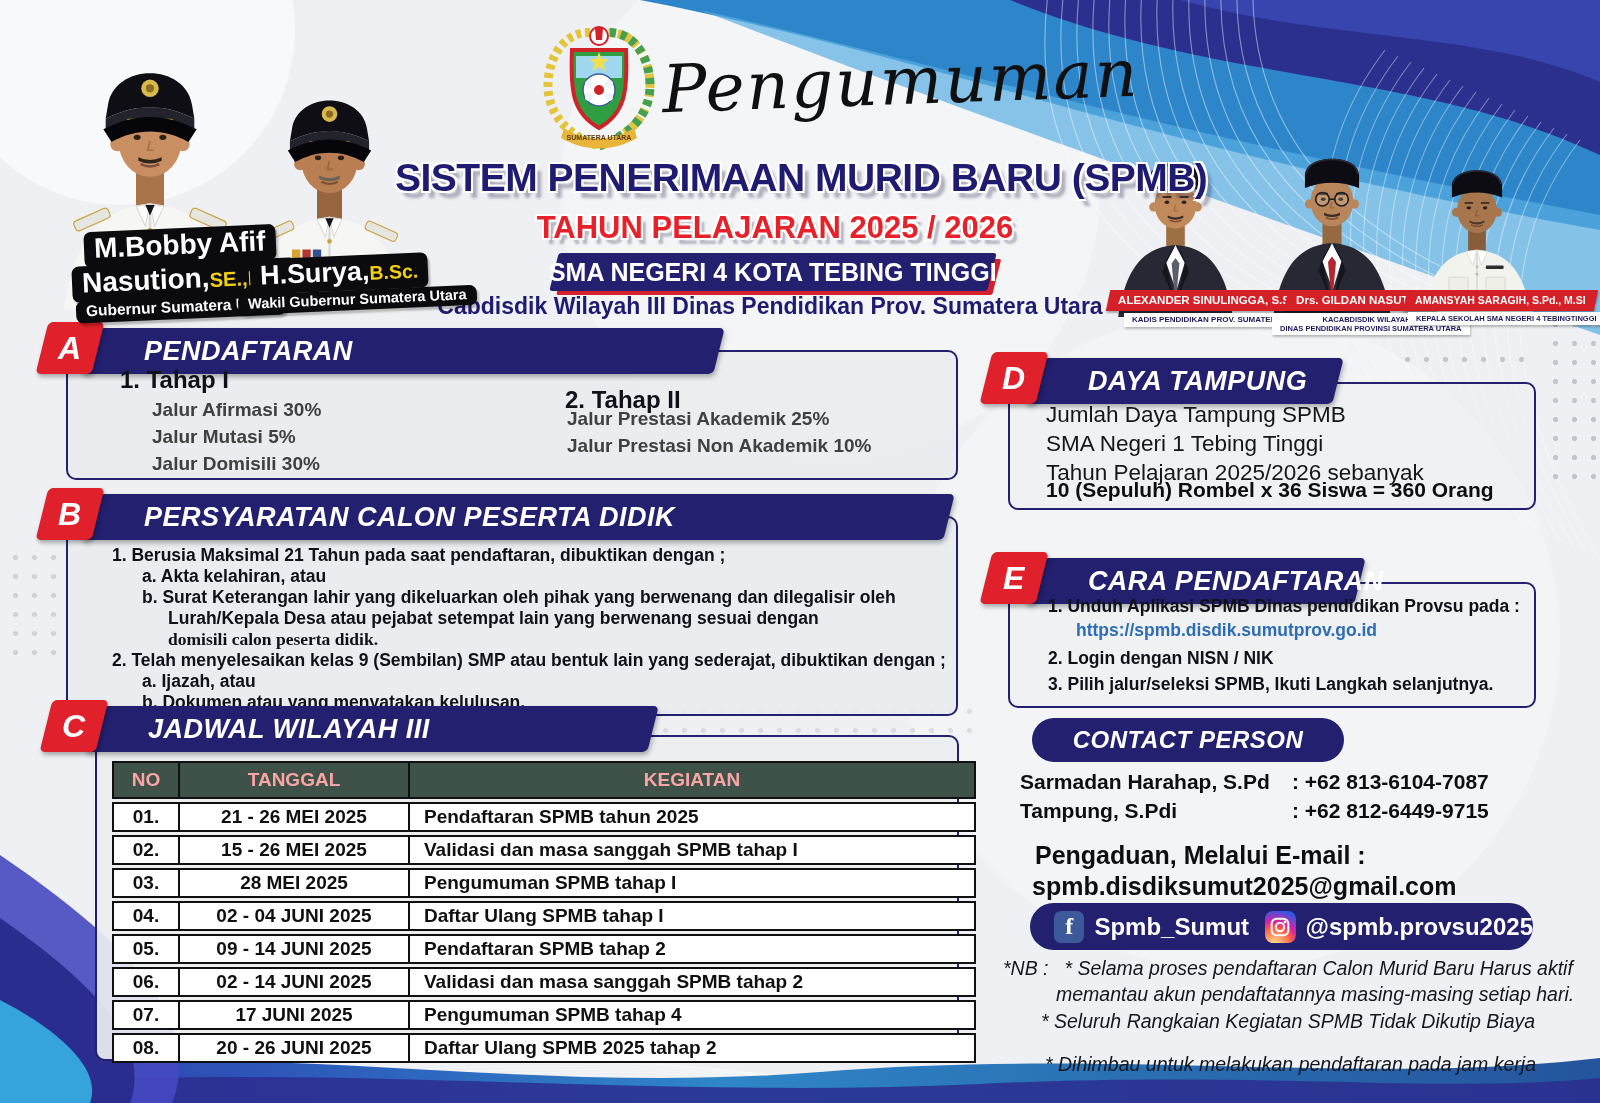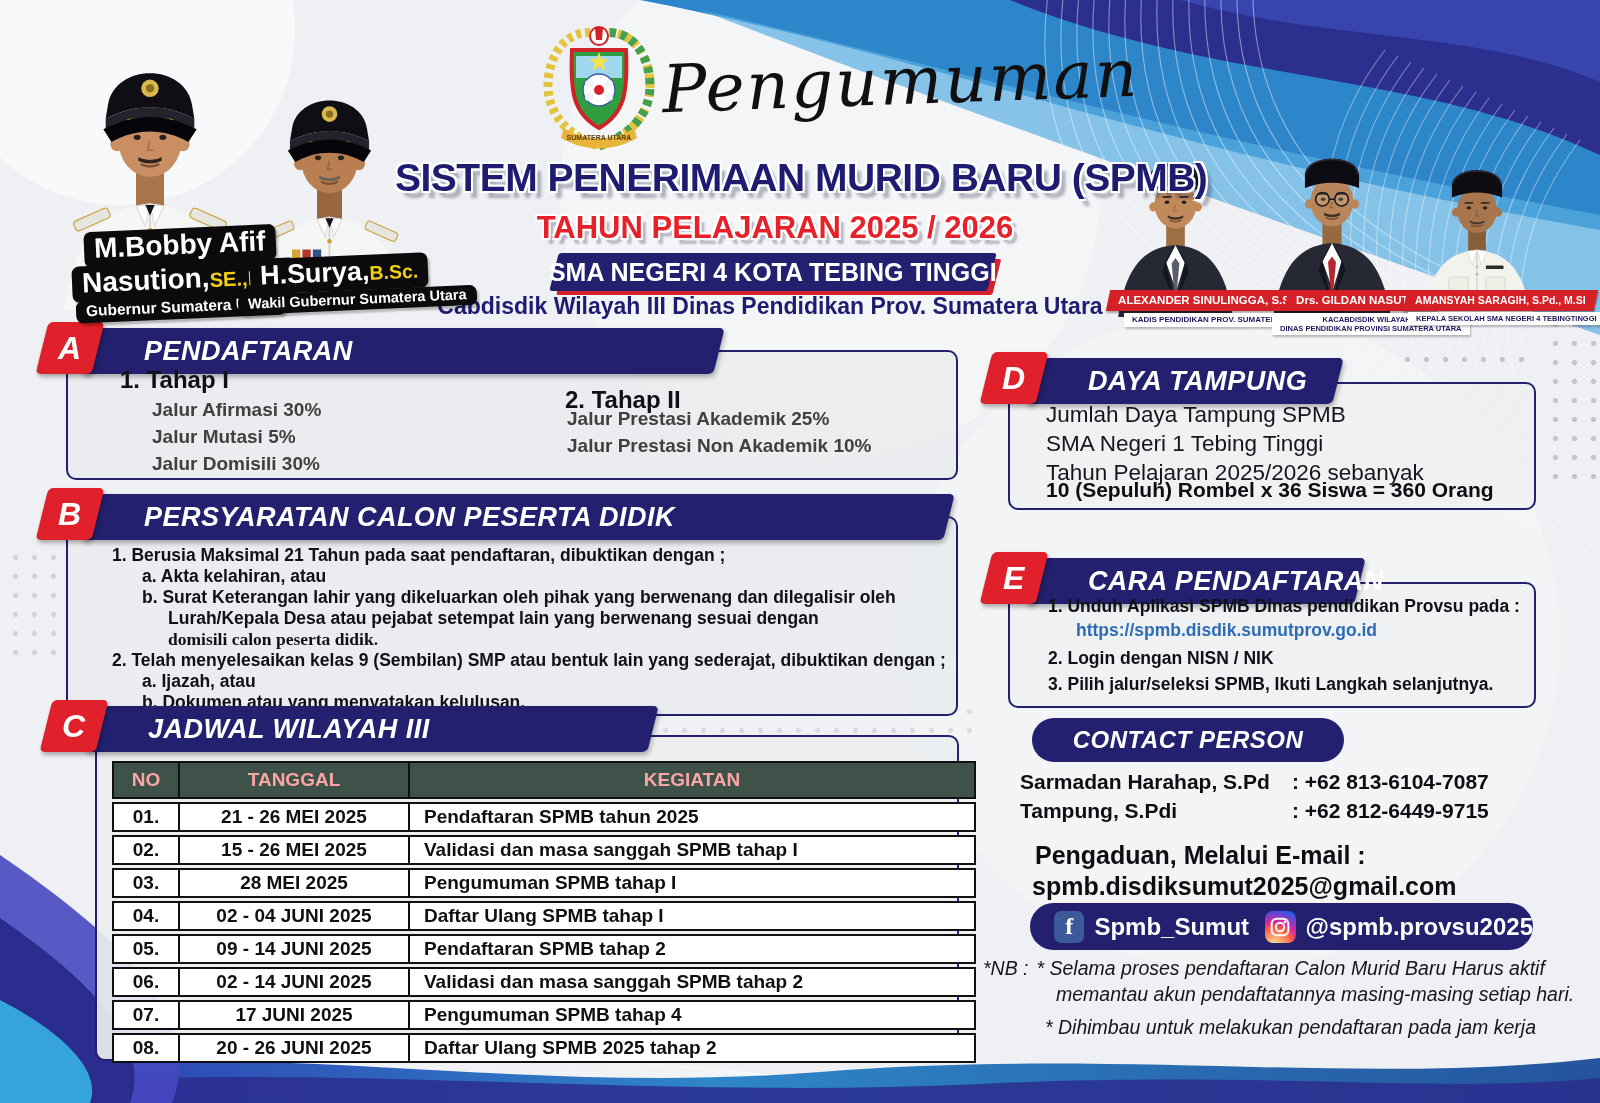--- a/index.html
+++ b/index.html
@@ -119,24 +119,24 @@
   .email-addr{position:absolute;left:1032px;top:872px;z-index:3;font-size:25px;font-weight:800;color:#0d0d12;}
   .social-pill{
     position:absolute;left:1030px;top:903px;width:503px;height:47px;z-index:3;
     background:var(--navy);border-radius:24px;display:flex;align-items:center;gap:10px;padding:0 0 0 24px;box-sizing:border-box;
   }
   .social-pill .handle{color:#fff;font-weight:800;font-size:24px;white-space:nowrap;}
   .fb-ic{width:32px;height:32px;border-radius:7px;background:#3c5a99;color:#fff;display:flex;align-items:center;justify-content:center;font-weight:800;font-size:24px;font-family:"Liberation Serif",serif;}
   .ig-ic{width:32px;height:32px;border-radius:8px;background:radial-gradient(circle at 30% 110%,#fdf497 0%,#fd5949 45%,#d6249f 60%,#285AEB 90%);display:flex;align-items:center;justify-content:center;margin-left:6px;}
 
   .nb{position:absolute;left:983px;top:957px;width:600px;z-index:3;font-style:italic;font-size:19.5px;color:#15151c;font-weight:500;}
-  .nb-row{display:flex;gap:8px;}
+  .nb-row{display:flex;gap:16px;margin-left:20px;}
   .nb .l2{margin-left:73px;margin-top:3px;}
   .nb .l3{margin-left:58px;margin-top:4px;}
-  .nb .l4{margin-left:62px;margin-top:10px;font-style:italic;}
+  .nb .l4{margin-left:62px;margin-top:20px;font-style:italic;}
 </style>
 </head>
 <body>
 
 <svg class="bg-svg" width="1600" height="1103" viewBox="0 0 1600 1103">
   <defs>
     <linearGradient id="botg" x1="0" y1="0" x2="1" y2="0">
       <stop offset="0" stop-color="#2d3bb0"></stop>
         <stop offset="0.45" stop-color="#2f86c8"></stop>
         <stop offset="1" stop-color="#24549c"></stop>
@@ -556,14 +556,15 @@
   </div>
   <span class="handle">@spmb.provsu2025</span>
 </div>
 
 <div class="nb">
   <div class="nb-row">
     <span>*NB :</span>
     <span>* Selama proses pendaftaran Calon Murid Baru Harus aktif</span>
   </div>
   <div class="l2">memantau akun pendaftatannya masing-masing setiap hari.</div>
+  <div class="l3">* Seluruh Rangkaian Kegiatan SPMB Tidak Dikutip Biaya</div>
   <div class="l4">* Dihimbau untuk melakukan pendaftaran pada jam kerja</div>
 </div>
 
 </body></html>

